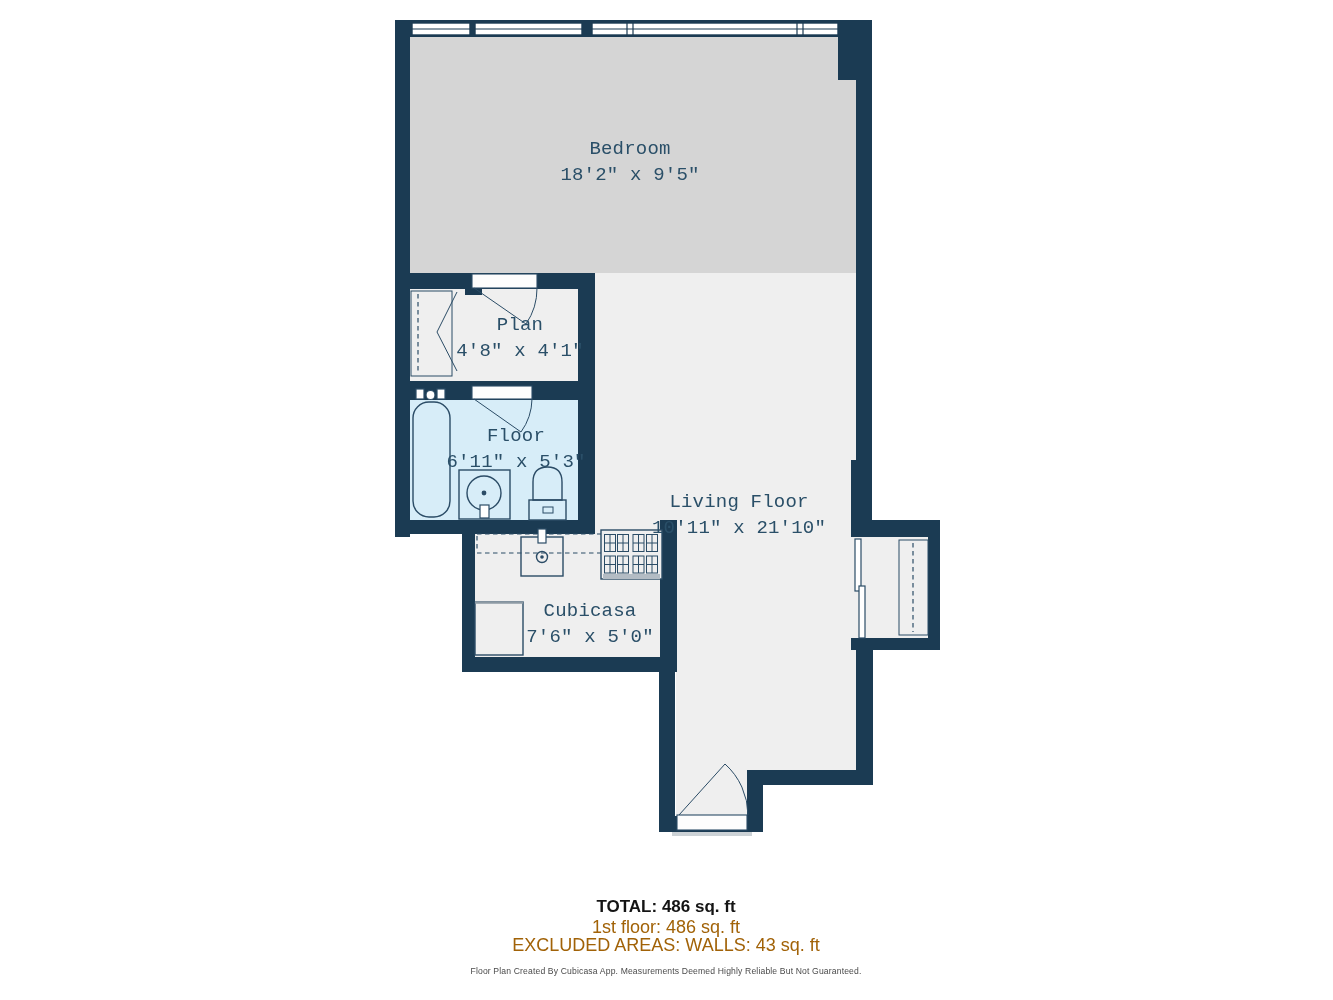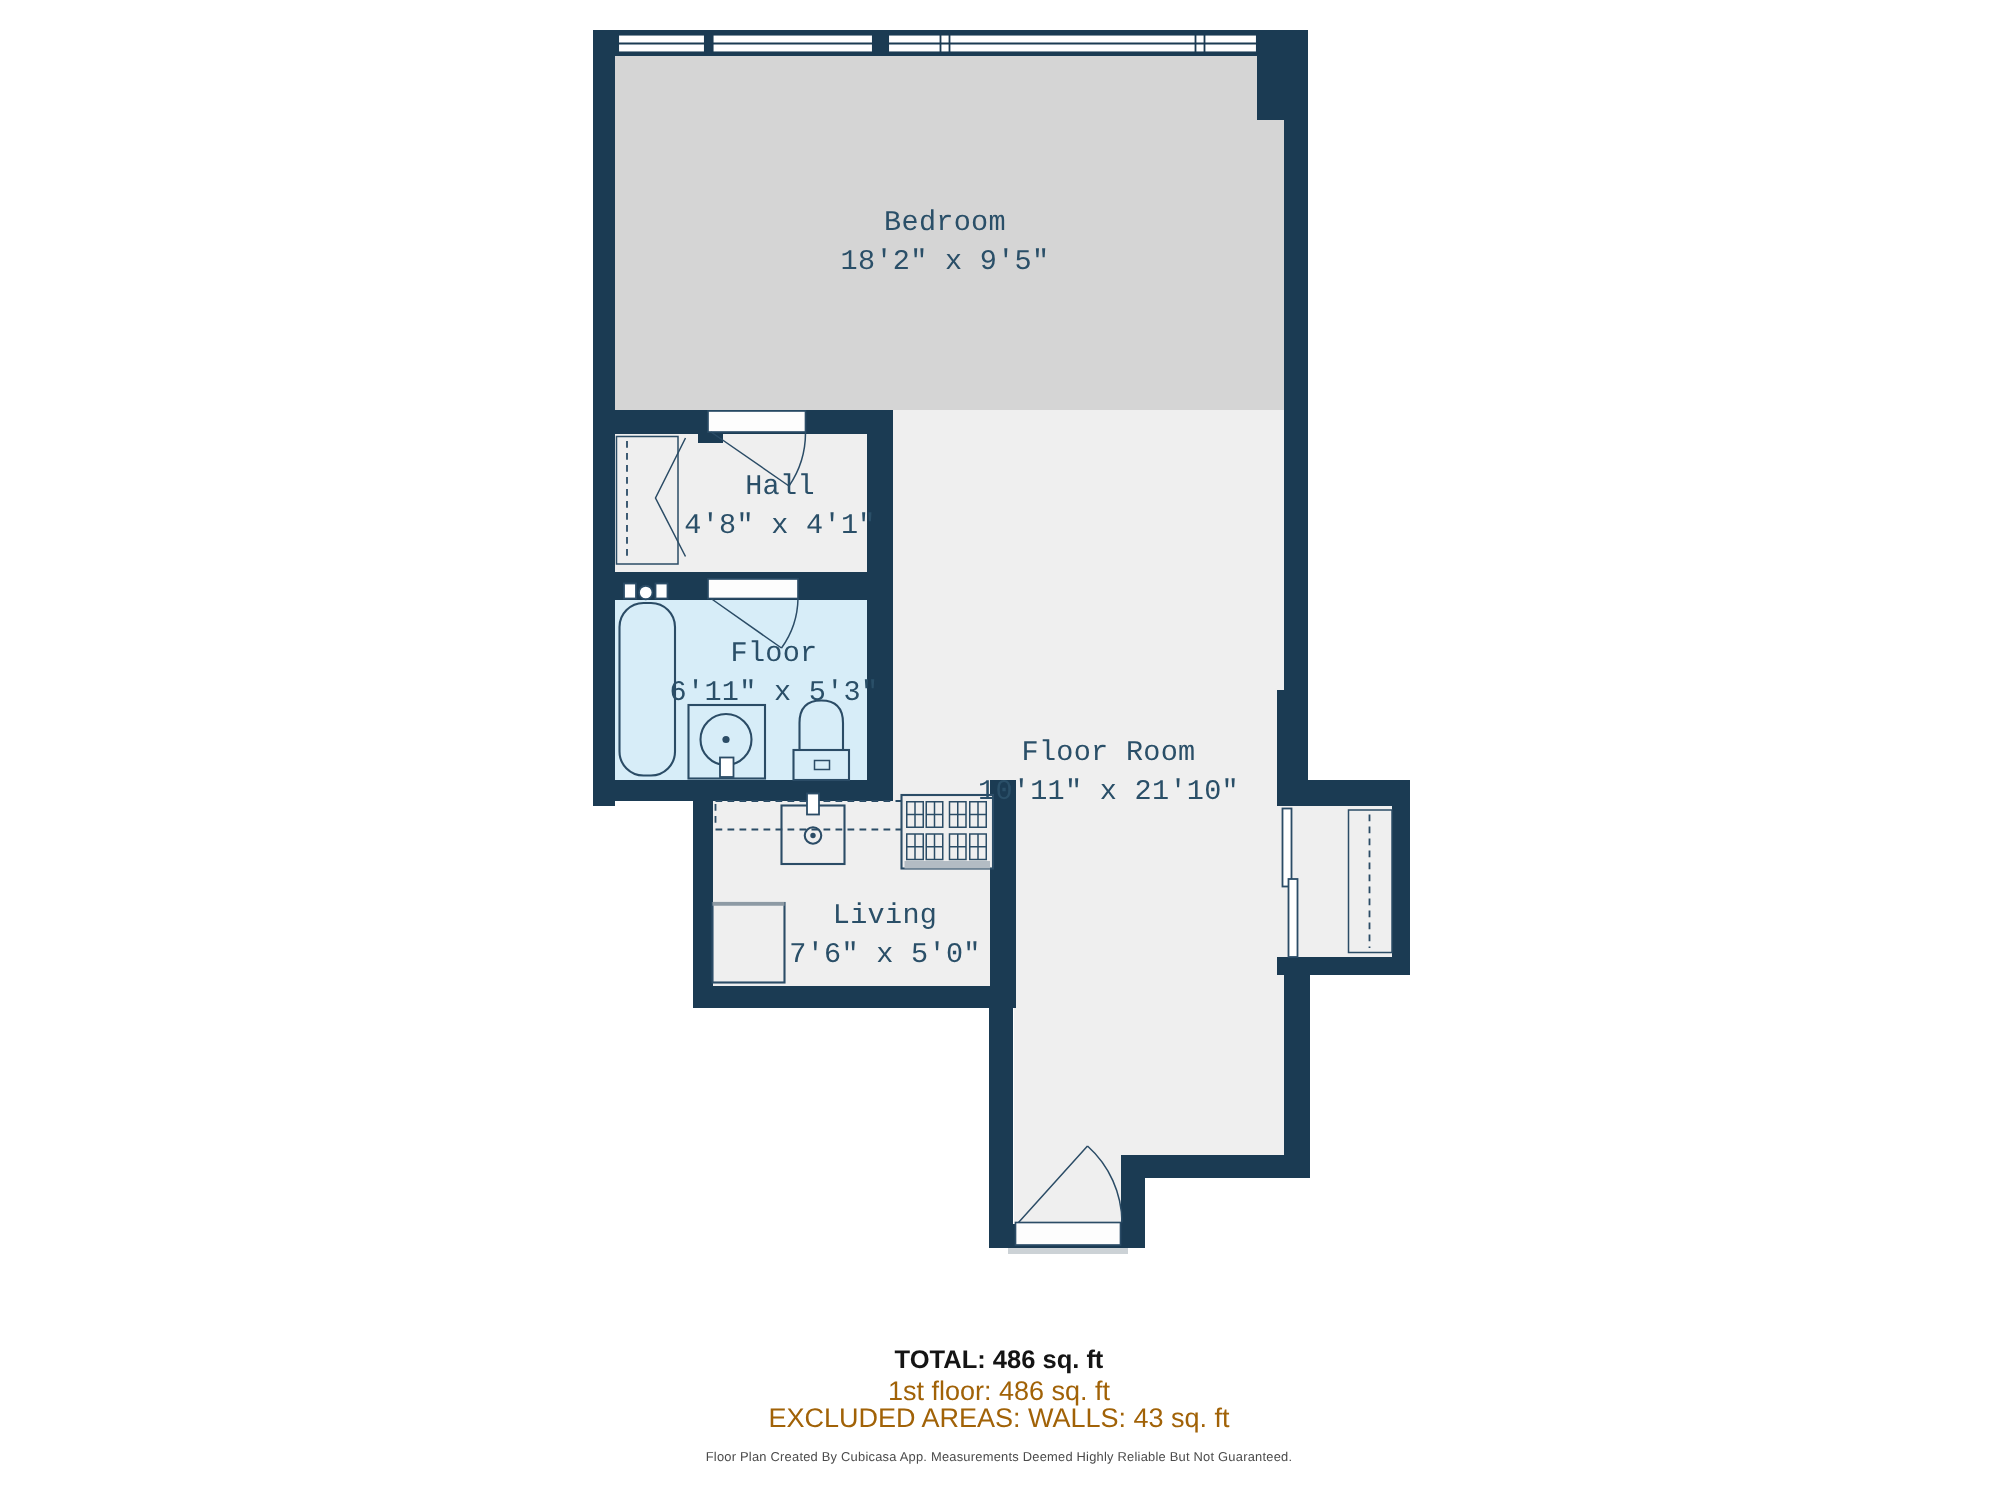--- a/index.html
+++ b/index.html
@@ -162,33 +162,33 @@
       <rect x="855" y="539" width="6" height="52" class="sillfx"></rect>
       <rect x="859" y="586" width="6" height="52" class="sillfx"></rect>
     </g>
   </svg>
 
   <div class="room-label" style="left:630px;top:162px;">
     <div>Bedroom</div>
     <div>18'2" x 9'5"</div>
   </div>
   <div class="room-label" style="left:520px;top:338px;">
-    <div>Hall</div>
+    <div>Plan</div>
     <div>4'8" x 4'1"</div>
   </div>
   <div class="room-label" style="left:516px;top:449px;">
     <div>Floor</div>
     <div>6'11" x 5'3"</div>
   </div>
   <div class="room-label" style="left:739px;top:515px;">
-    <div>Floor Room</div>
+    <div>Living Floor</div>
     <div>10'11" x 21'10"</div>
   </div>
   <div class="room-label" style="left:590px;top:624px;">
-    <div>Living</div>
+    <div>Cubicasa</div>
     <div>7'6" x 5'0"</div>
   </div>
 
   <div class="sum-line sum-total" style="top:897px;">TOTAL: 486 sq. ft</div>
   <div class="sum-line" style="top:916.5px;">1st floor: 486 sq. ft</div>
   <div class="sum-line" style="top:934.5px;">EXCLUDED AREAS: WALLS: 43 sq. ft</div>
   <div class="footer-note" style="top:966px;">Floor Plan Created By Cubicasa App. Measurements Deemed Highly Reliable But Not Guaranteed.</div>
 
 </div>
 

